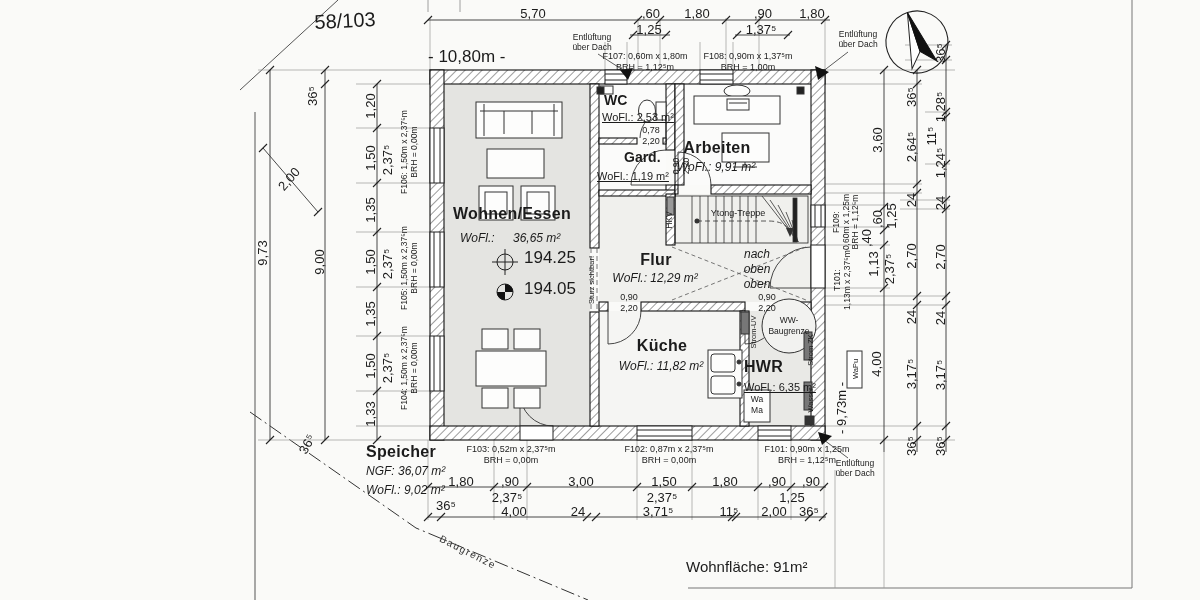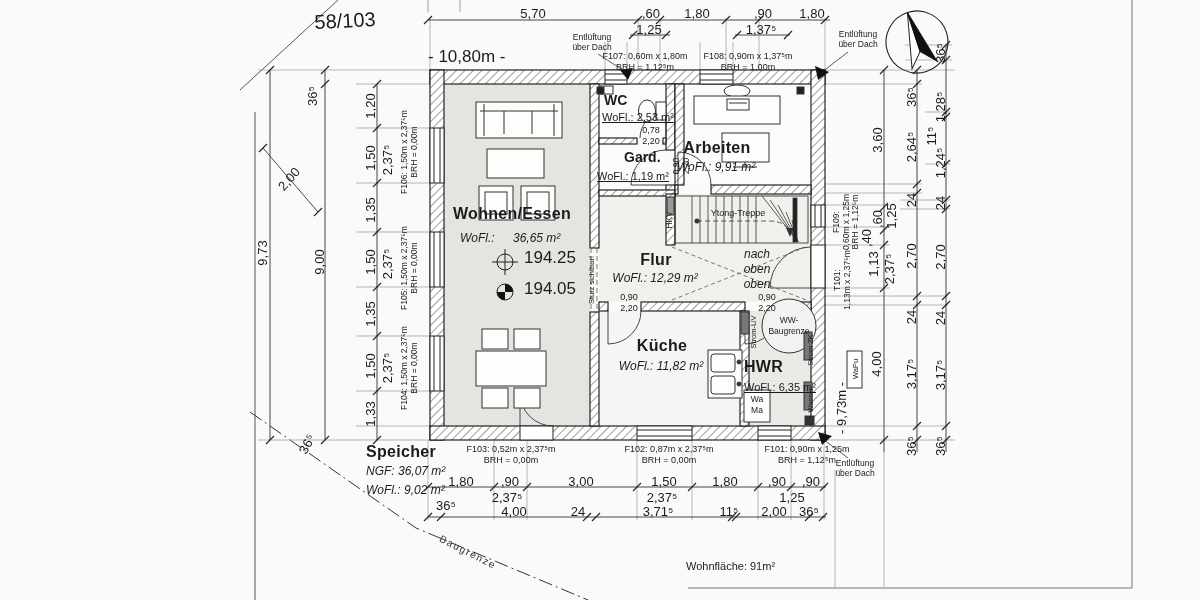--- a/index.html
+++ b/index.html
@@ -14,21 +14,21 @@
   .f{font-size:8.5px;}
   .f9{font-size:9px;}
   .rn{font-weight:bold;font-size:16px;letter-spacing:.3px;}
   .rn2{font-weight:bold;font-size:14px;}
   .ar{font-size:12px;font-style:italic;}
   .ar2{font-size:11px;text-decoration:underline;}
   .fblk span{display:block;font-size:8.5px;line-height:9.5px;text-align:center;}
   .parcel{font-size:20px;transform:translate(-50%,-50%) rotate(-3deg);}
   .bg{font-size:10px;letter-spacing:1.5px;transform:translate(-50%,-50%) rotate(27deg);color:#333;}
   .tiny{font-size:7.5px;}
-  .wf{font-size:11px;}
+  .wf{font-size:15px;}
 </style>
 </head>
 <body>
 
 <div class="canvas">
 
 <svg width="1200" height="600" viewBox="0 0 1200 600">
   <defs>
     <pattern id="h" width="6" height="6" patternUnits="userSpaceOnUse" patternTransform="rotate(45)">
       <rect width="6" height="6" fill="#ffffff"></rect>

